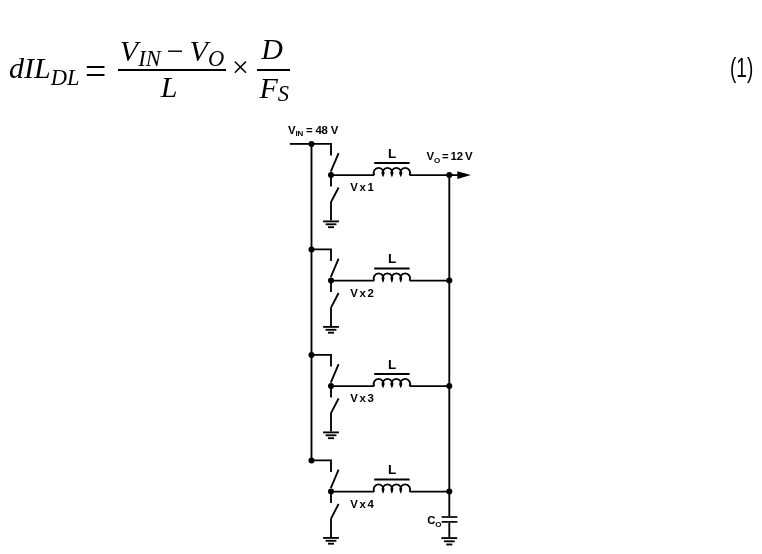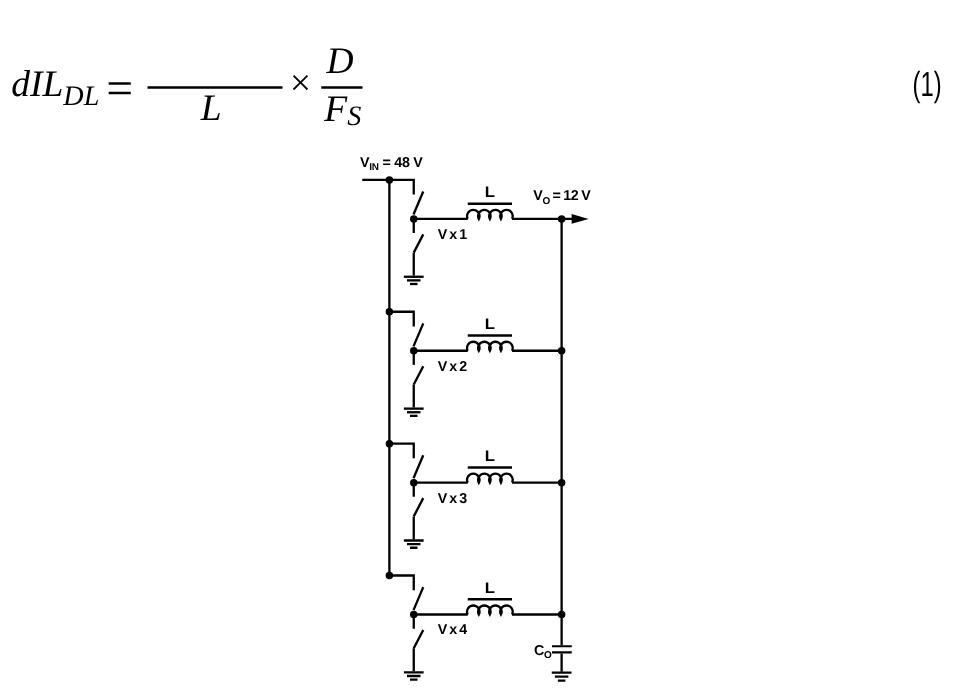--- a/index.html
+++ b/index.html
@@ -14,20 +14,21 @@
   #eqnum{position:absolute;font-family:"Liberation Sans",sans-serif;font-size:28px;color:#000;
          transform:scaleX(0.68);transform-origin:left top;line-height:31px;}
 </style>
 </head>
 <body>
 <div id="page">
 
   <div class="eq" id="p-dil" style="left:9px;top:53.4px;">dIL<sub style="top:6.2px;">DL</sub></div>
   <div class="eq up" id="p-eq" style="left:82.5px;top:51.5px;font-size:38px;line-height:38px;">=</div>
 
+  <div class="eq" id="p-num1" style="left:118px;top:35.6px;width:108px;text-align:center;">V<sub>IN</sub> <span class="up">−</span> V<sub>O</sub></div>
   <div class="bar" style="left:118px;top:69px;width:108px;"></div>
   <div class="eq" id="p-den1" style="left:115px;top:71.8px;width:108px;text-align:center;">L</div>
 
   <div class="eq up" id="p-times" style="left:230px;top:51.5px;font-size:30px;">×</div>
 
   <div class="eq" id="p-num2" style="left:256.5px;top:34.2px;width:31px;text-align:center;">D</div>
   <div class="bar" style="left:257px;top:68.7px;width:32.8px;"></div>
   <div class="eq" id="p-den2" style="left:258px;top:72.6px;width:31px;text-align:right;">F<sub style="top:3.9px;">S</sub></div>
 
   <div id="eqnum" style="left:730px;top:52px;">(1)</div>

